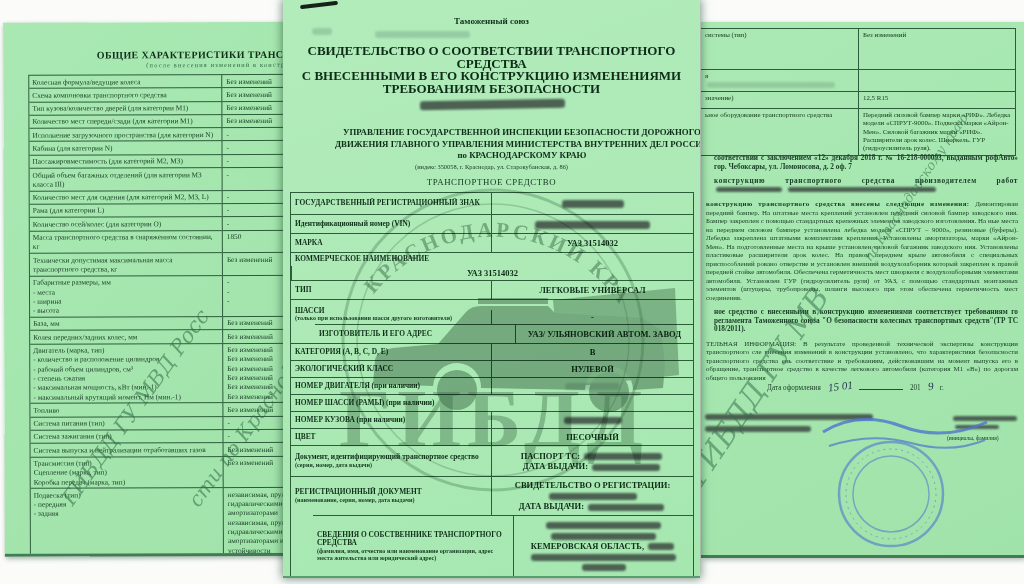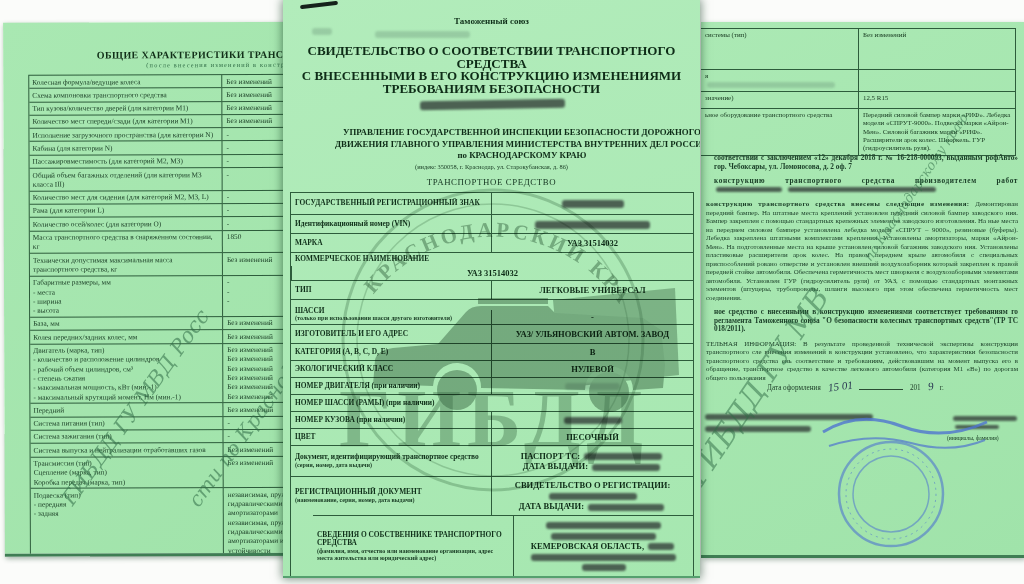--- a/index.html
+++ b/index.html
@@ -244,21 +244,21 @@
             <div class="lline">Без изменений</div>
             <div class="lline">Без изменений</div>
             <div class="lline">Без изменений</div>
             <div class="lline">Без изменений</div>
             <div class="lline">Без изменений</div>
             <div class="lline">Без изменений</div>
           </div>
         </div>
         <div class="lrow">
           <div class="lc">
-            <div class="lline">Передний</div>
+            <div class="lline">Топливо</div>
           </div>
           <div class="lv">
             <div class="lline">Без изменений</div>
           </div>
         </div>
         <div class="lrow">
           <div class="lc">
             <div class="lline">Система питания (тип)</div>
           </div>
           <div class="lv">
@@ -378,21 +378,21 @@
         </div>
         <div class="crow" style="min-height: 24px; align-items: flex-end;">
           <div class="cl">
             <div class="clab">ШАССИ</div>
             <div class="csub">(только при использовании шасси другого изготовителя)</div>
           </div>
           <div class="cv">
             <div class="cvline">-</div>
           </div>
         </div>
-        <div class="crow" style="min-height: 18px;">
+        <div class="crow" style="min-height: 18px; margin-left: 24px;">
           <div class="cl">
             <div class="clab">ИЗГОТОВИТЕЛЬ И ЕГО АДРЕС</div>
           </div>
           <div class="cv">
             <div class="cvline">УАЗ/ УЛЬЯНОВСКИЙ АВТОМ. ЗАВОД</div>
           </div>
         </div>
         <div class="crow" style="min-height: 16px;">
           <div class="cl">
             <div class="clab">КАТЕГОРИЯ (А, В, С, D, Е)</div>

